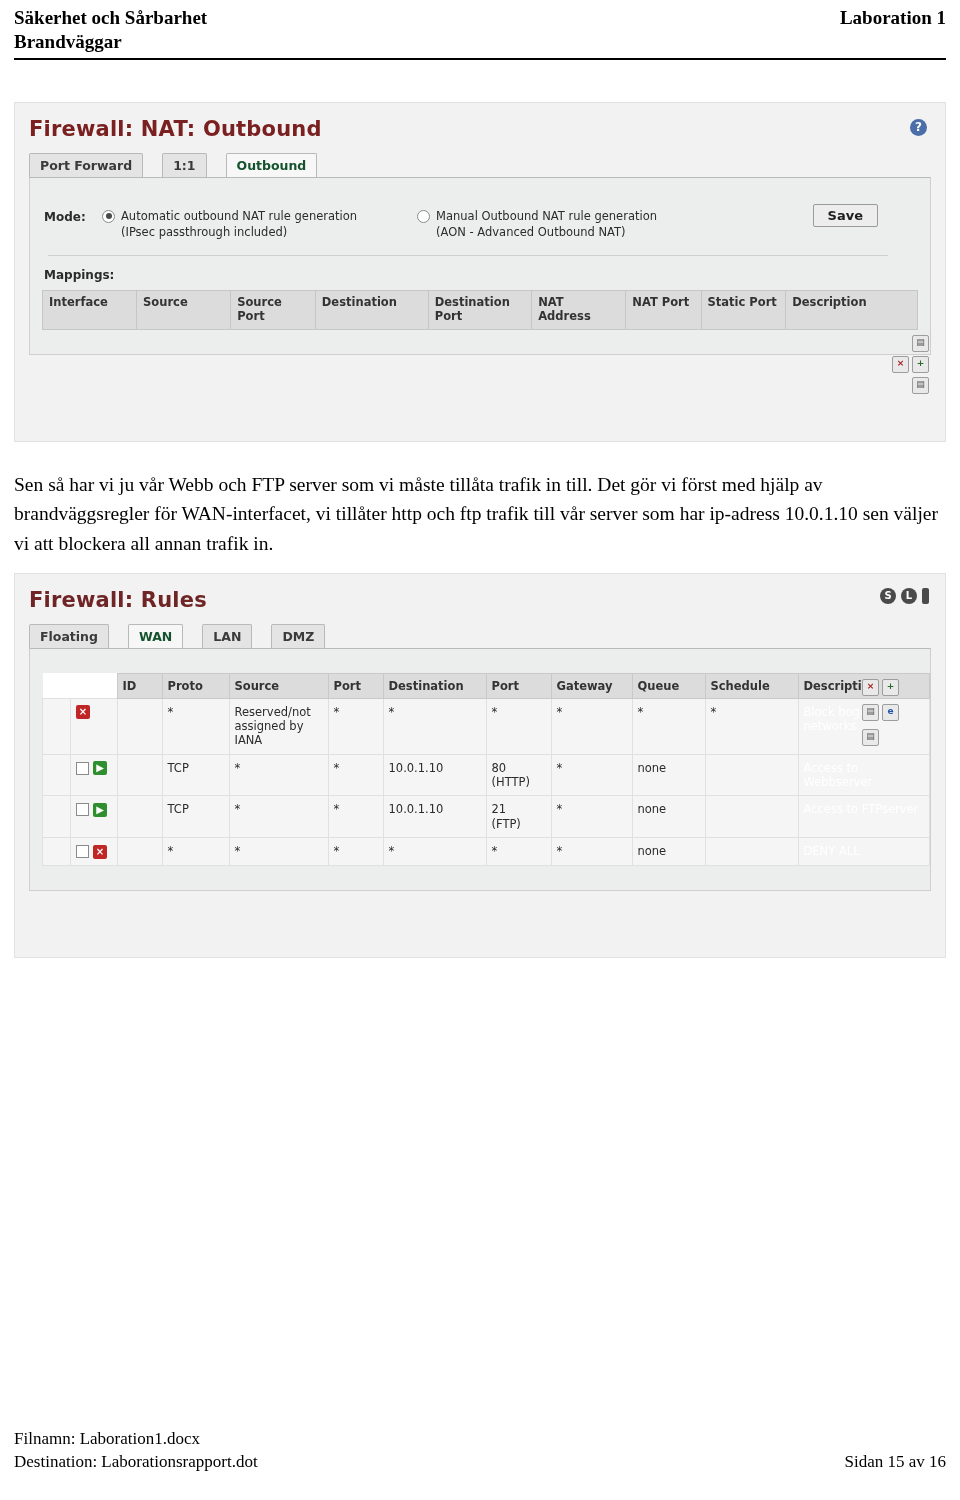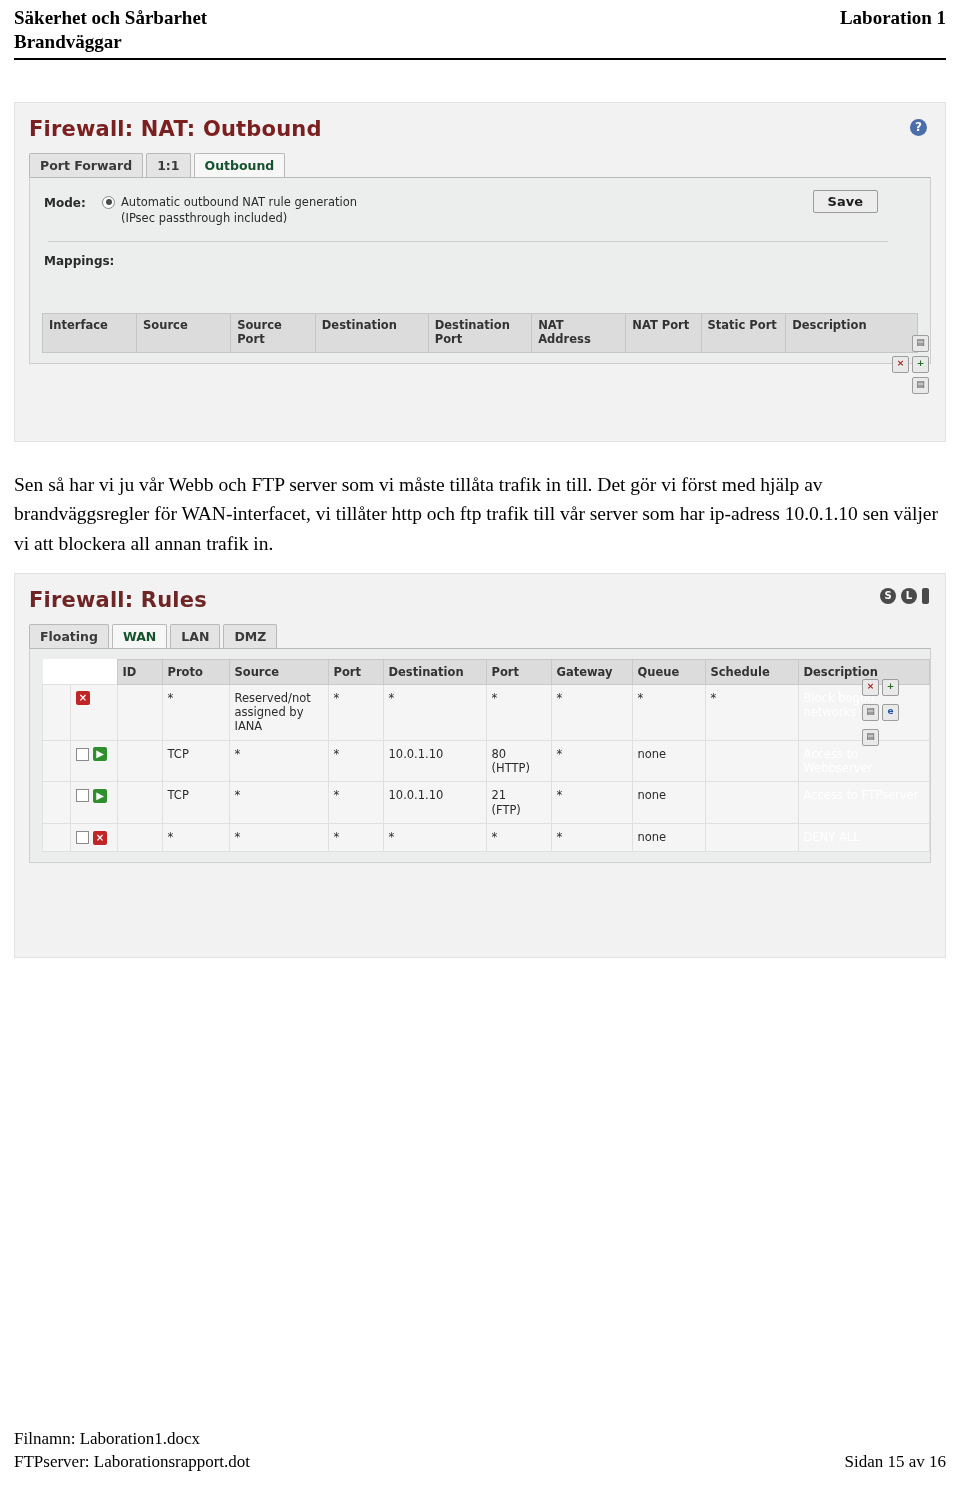--- a/index.html
+++ b/index.html
@@ -96,21 +96,21 @@
     font-size: 12px;
     font-weight: bold;
     text-align: center;
     line-height: 17px;
     font-family: "DejaVu Sans", sans-serif;
   }
 
   
   .tabs {
     display: flex;
-    gap: 3px;
+    gap: 19px;
     align-items: flex-start;
     margin-top: 6px;
   }
   .tab {
     background: #e4e4e4;
     border: 1px solid #b9b9b9;
     border-bottom: none;
     padding: 4px 10px 4px 10px;
     font-size: 12.5px;
     font-weight: bold;
@@ -119,21 +119,21 @@
   }
   .tab.active {
     background: #f7f7f7;
     color: #14532d;
   }
 
   .panel {
     background: #eceeee;
     border: 1px solid #cfcfcf;
     border-top: 1px solid #b9b9b9;
-    padding: 10px 12px;
+    padding: 24px 12px;
   }
 
   
   .mode-row {
     display: flex;
     align-items: flex-start;
     position: relative;
     padding: 6px 2px 10px 2px;
   }
   .mode-label {
@@ -193,21 +193,20 @@
     font-size: 12px;
     font-weight: bold;
     padding: 2px 2px 8px 2px;
   }
 
   
   table.grid {
     border-collapse: collapse;
     width: 100%;
     font-size: 11.5px;
-    margin-top: 37px;
   }
   table.grid th {
     background: #dcdcdc;
     border: 1px solid #c6c6c6;
     font-weight: bold;
     text-align: left;
     padding: 5px 6px;
     color: #333;
     vertical-align: top;
     line-height: 1.2;
@@ -391,20 +390,27 @@
         <div class="mode-label">Mode:</div>
 
         <div class="mode-opt">
           <span class="radio checked"></span>
           <span class="lines">
             <div>Automatic outbound NAT rule generation</div>
             <div>(IPsec passthrough included)</div>
           </span>
         </div>
 
+        <div class="mode-opt">
+          <span class="radio"></span>
+          <span class="lines">
+            <div>Manual Outbound NAT rule generation</div>
+            <div>(AON - Advanced Outbound NAT)</div>
+          </span>
+        </div>
 
         <div class="save-btn">Save</div>
       </div>
 
       <div class="divider"></div>
 
       <div class="mappings-label">Mappings:</div>
 
       <table class="grid">
         <thead>
@@ -548,19 +554,19 @@
             <span class="ic d"></span>
           </span>
       </div>
     </div>
   </div>
 
   <div class="footer">
     <div class="frow">
       <div class="fleft">
         <div>Filnamn: Laboration1.docx</div>
-        <div>FTPserver: Laborationsrapport.dot</div>
+        <div>Destination: Laborationsrapport.dot</div>
       </div>
       <div style="align-self:flex-end">Sidan 15 av 16</div>
     </div>
   </div>
 
 </div>
 
 </body></html>

